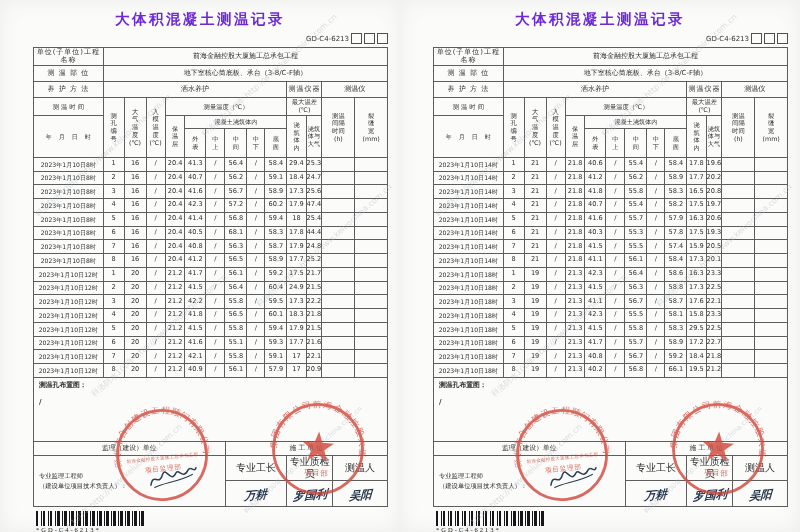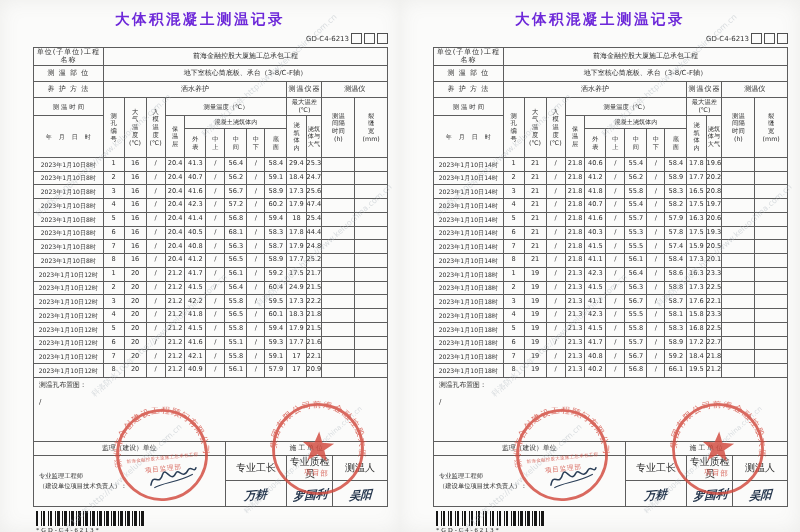--- a/index.html
+++ b/index.html
@@ -21,21 +21,21 @@
   tr.info td { height:16px; font-size:7px; }
   td.lbl { font-size:6.5px; letter-spacing:1px;text-align:center; }
   .rowA th { height:18px; font-size:6.3px; }
   .rowB th { height:13px; font-size:6.1px; }
   .rowC th { height:29px; font-size:6.2px; }
   .pre { white-space:pre-line; line-height:1.25; }
   .datehead { word-spacing:5px; }
   tbody.rows td { height:13.75px; font-size:6.6px; }
   tbody.rows td.date { font-size:6.1px; }
   .layout-cell { height:64px; text-align:left; vertical-align:top;
-                 padding:3px 0 0 5px; font-size:6.8px; }
+                 padding:3px 0 0 5px; font-size:6.8px;font-weight:bold; }
   .layout-slash { margin-top:9px; font-size:7px; }
 
   table.footer { margin-top:-1px; }
   .fhead td { height:14px; font-size:6.8px; }
   .flabel { height:13px; font-size:10px; }
   .sigcell { height:26px; }
   .handwriting { display:inline-block; font-size:11.5px; font-weight:bold; font-style:italic;
                  color:#26374e; transform:rotate(-5deg) skewX(-8deg); }
   .eng-cell { text-align:left; font-size:6.3px; padding-left:5px; position:relative;
               white-space:pre-line; line-height:1.5; }
@@ -800,21 +800,21 @@
             <td class="date">2023年1月10日18时</td>
             <td>5</td>
             <td>19</td>
             <td>/</td>
             <td>21.3</td>
             <td>41.5</td>
             <td>/</td>
             <td>55.8</td>
             <td>/</td>
             <td>58.3</td>
-            <td>16.8</td>
+            <td>29.5</td>
             <td>22.5</td>
             <td></td>
             <td></td>
           </tr>
           <tr>
             <td class="date">2023年1月10日18时</td>
             <td>6</td>
             <td>19</td>
             <td>/</td>
             <td>21.3</td>

